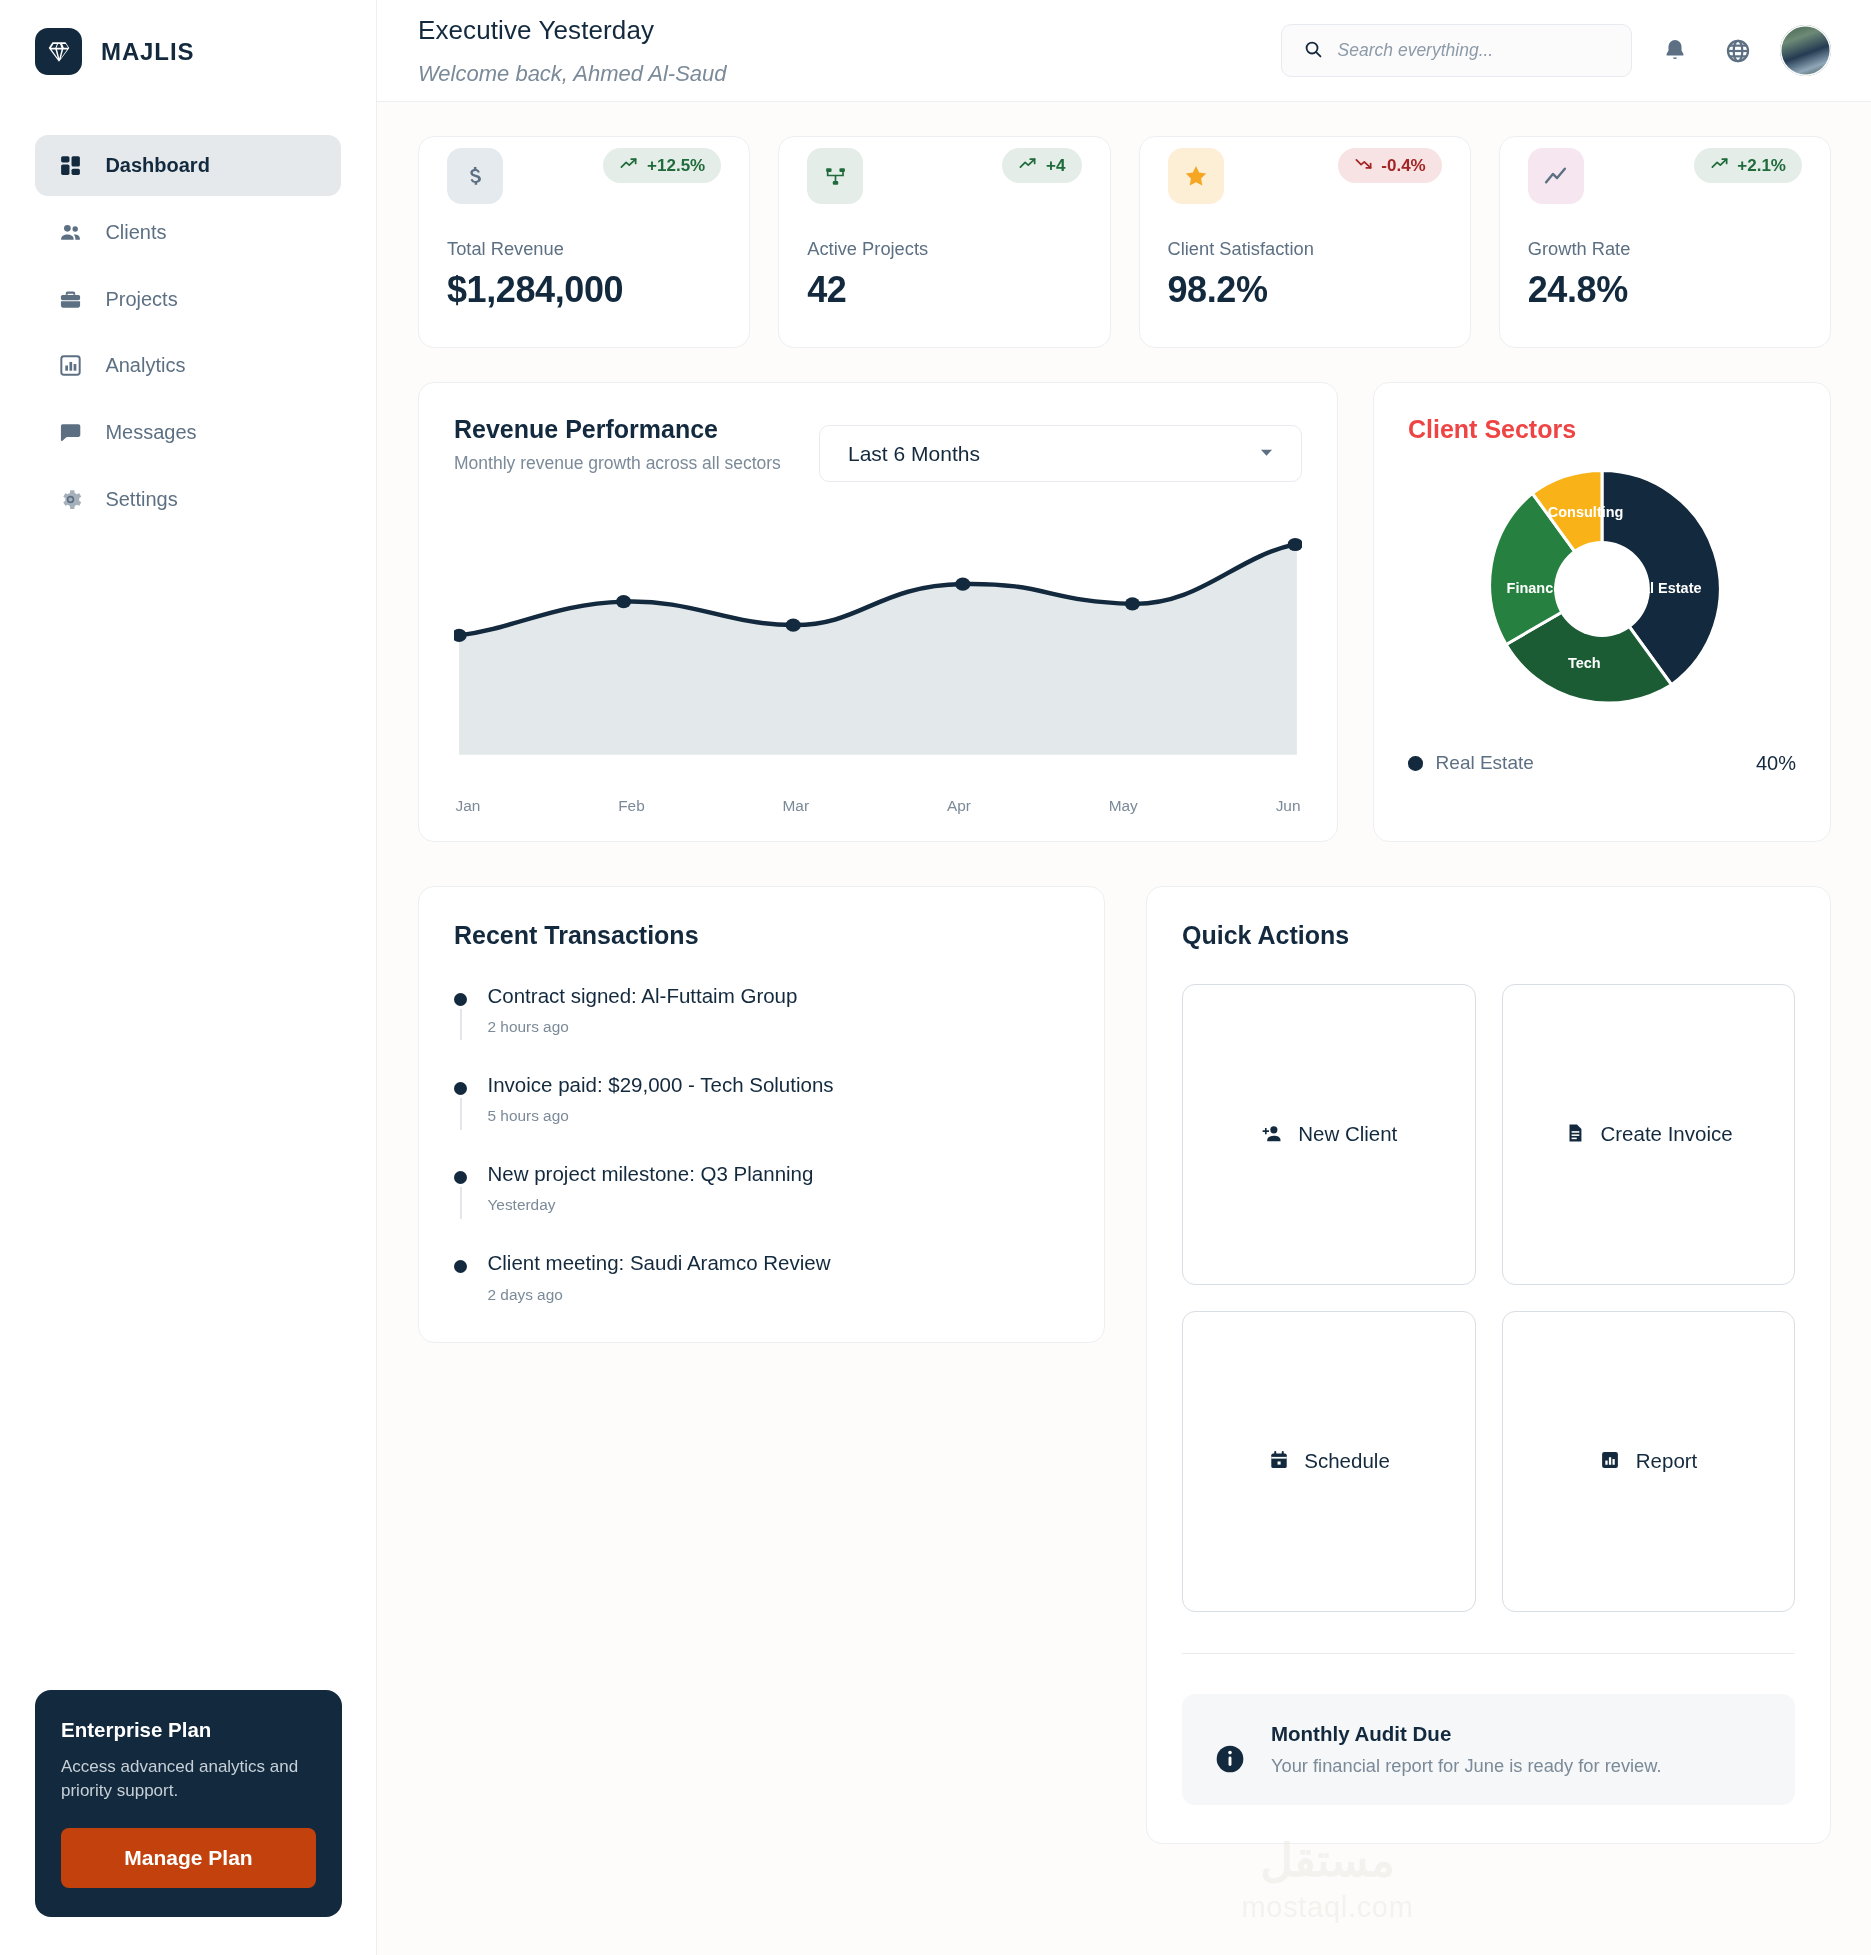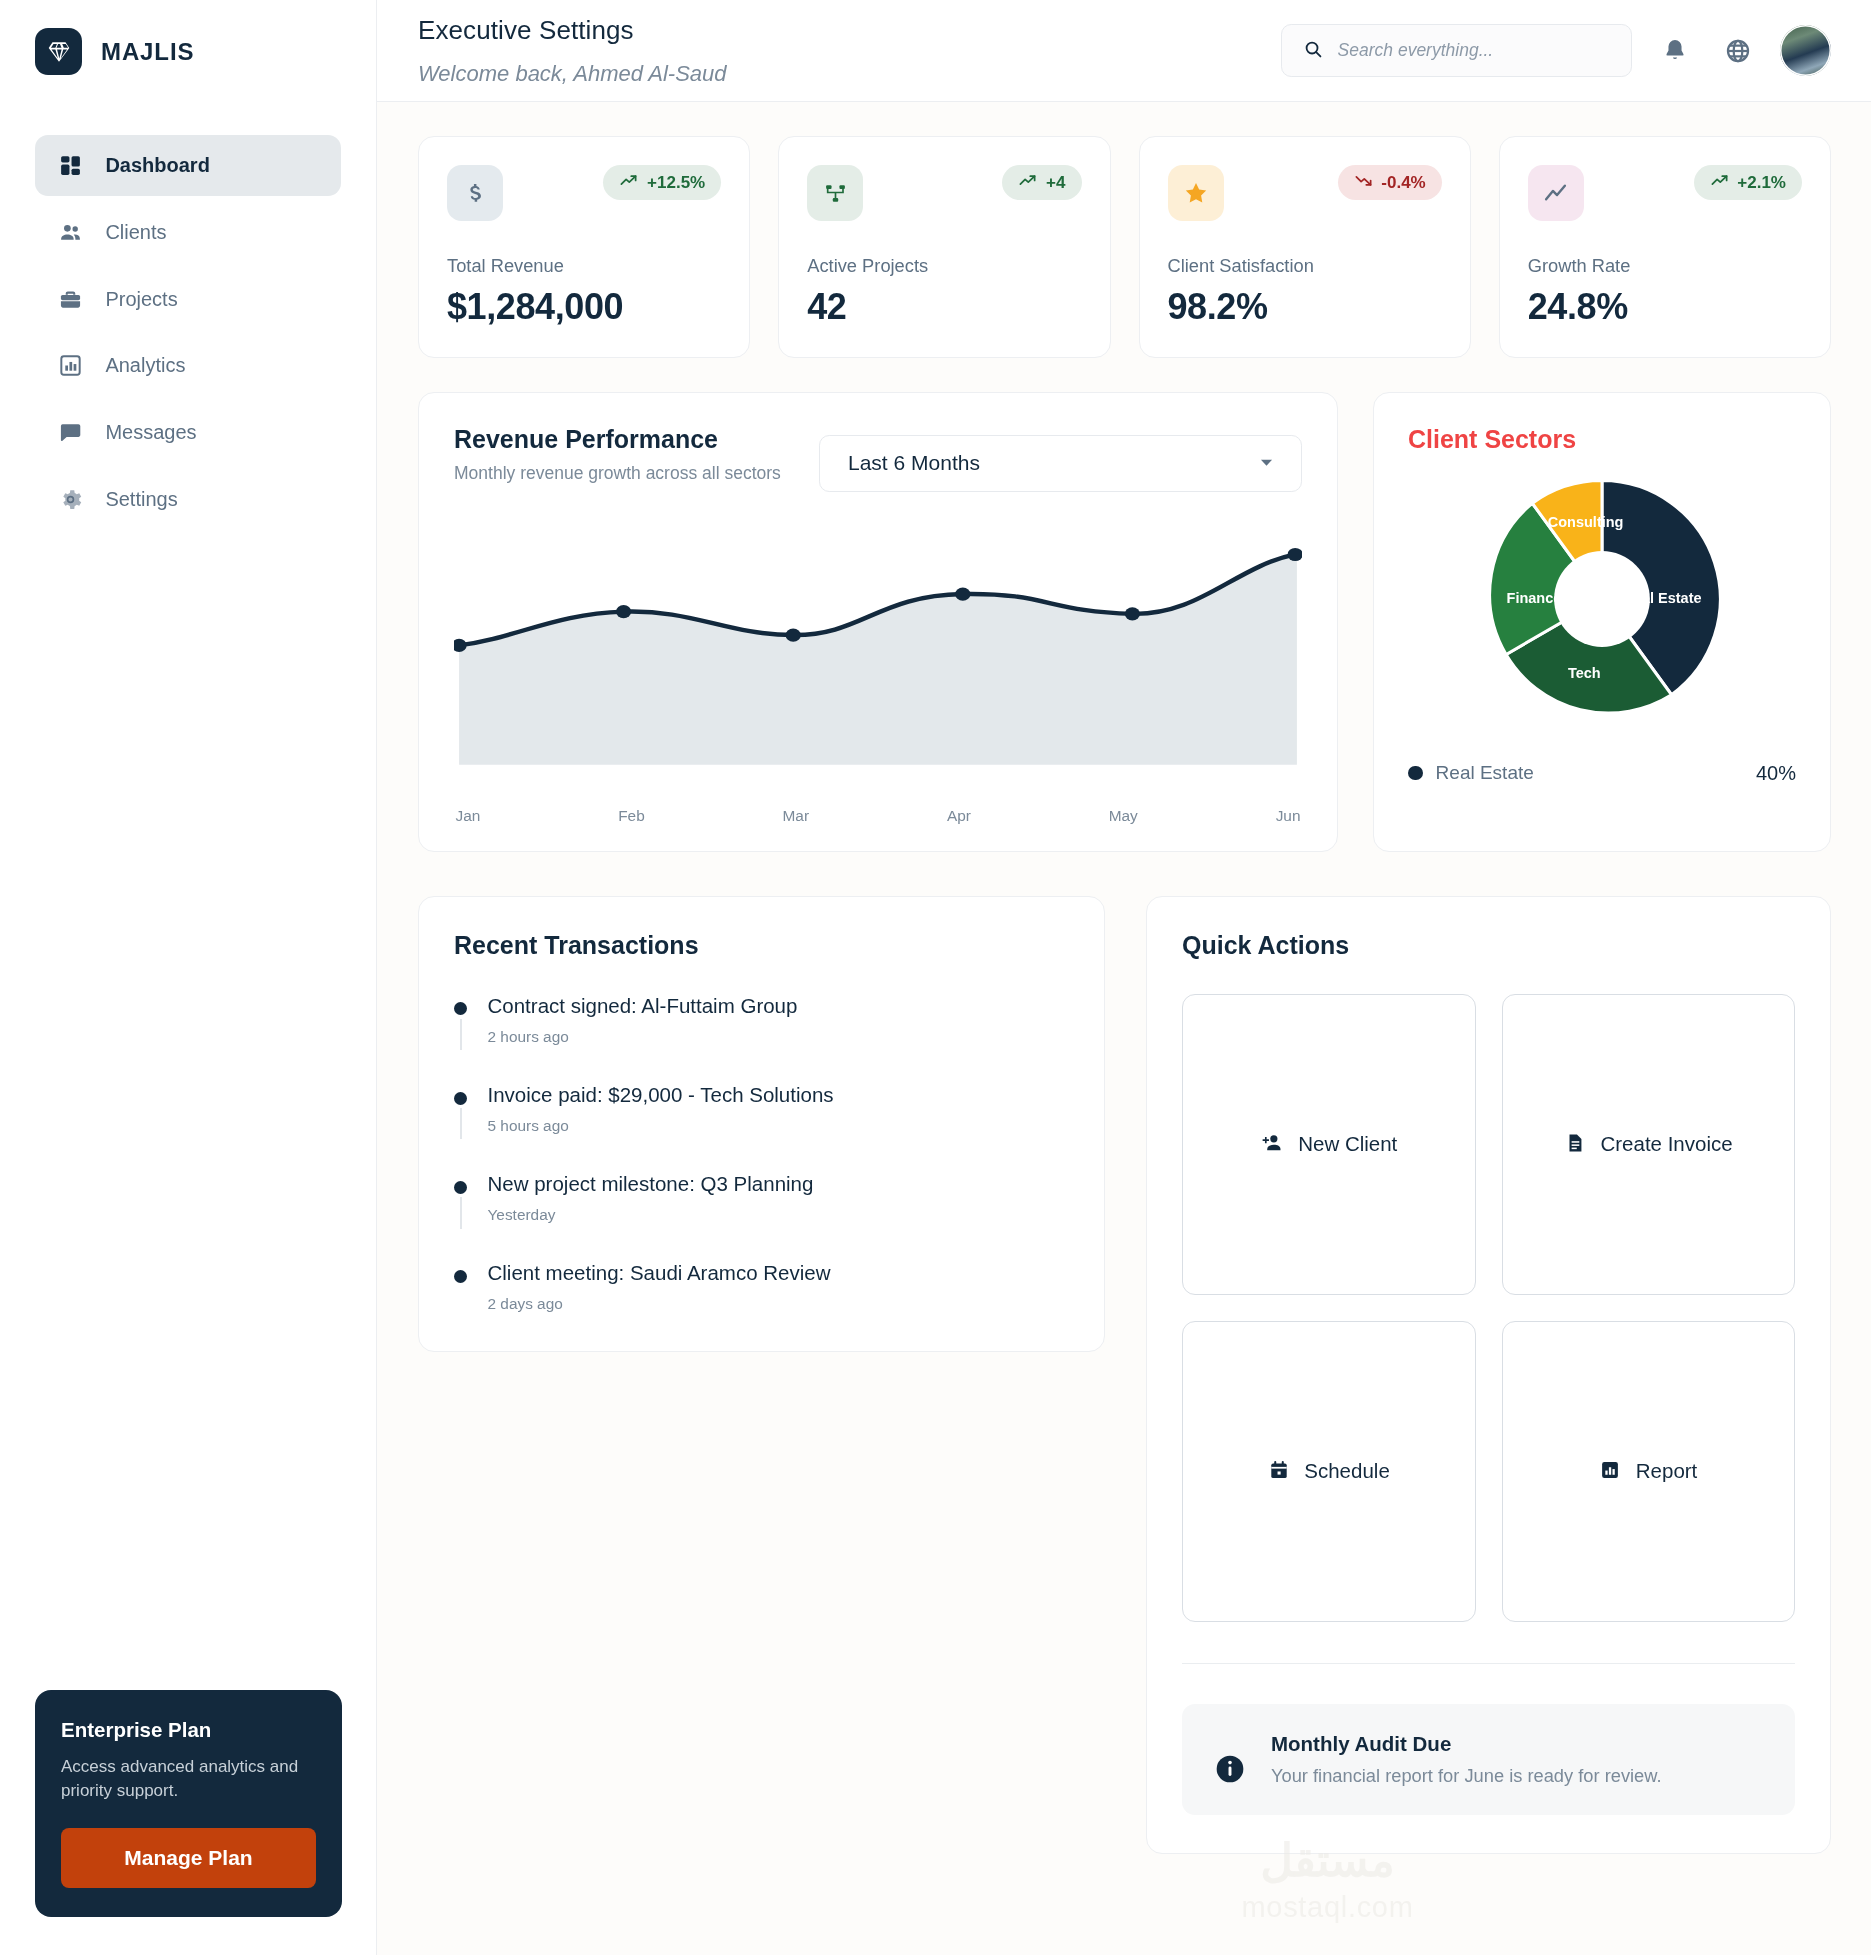--- a/index.html
+++ b/index.html
@@ -73,21 +73,21 @@
     background: linear-gradient(160deg,#3e5c48 0%,#6d8a77 28%,#243b52 55%,#8fa7b8 78%,#31493a 100%);
     box-shadow: inset 0 0 0 1.5px #ffffff;
   }
 
   .content { padding: 34px 41px 0 41px; }
 
   
   .kpi-row { display: grid; grid-template-columns: repeat(4, 1fr); gap: 28px; }
   .kpi-card {
     background: #ffffff; border: 0.7px solid #edeff2; border-radius: 16px;
-    padding: 28px 28px 29px 28px; min-height: 212px;
+    padding: 11px 28px 29px 28px; min-height: 212px;
   }
   .kpi-top { display: flex; align-items: flex-start; justify-content: space-between; }
   .kpi-icon { width: 56px; height: 56px; border-radius: 14.6px; display: flex; align-items: center; justify-content: center; }
   .kpi-icon.slate { background: #e4eaee; }
   .kpi-icon.green { background: #e4ede7; }
   .kpi-icon.amber { background: #fdefd6; }
   .kpi-icon.pink  { background: #f6e6f0; }
   .kpi-badge {
     display: inline-flex; align-items: center; gap: 8.8px; height: 35px;
     padding: 0 16px; border-radius: 17.5px; font-size: 17px; font-weight: 700;
@@ -253,21 +253,21 @@
       <div class="plan-title">Enterprise Plan</div>
       <div class="plan-desc">Access advanced analytics and priority support.</div>
       <button class="plan-btn">Manage Plan</button>
     </div>
   </aside>
 
   <main class="main">
 
     <header class="topbar">
       <div class="page-heads">
-        <div class="page-title">Executive Settings</div>
+        <div class="page-title">Executive Yesterday</div>
         <div class="page-sub">Welcome back, Ahmed Al-Saud</div>
       </div>
 
       <div class="search-box">
         <span>
           <svg width="20.5" height="20.5" viewBox="0 0 24 24" fill="none" stroke="#13293d" stroke-width="2.1" stroke-linecap="round">
               <circle cx="10.6" cy="10.6" r="6.4"></circle>
               <line x1="15.4" y1="15.4" x2="20.4" y2="20.4"></line>
             </svg>
         </span>

